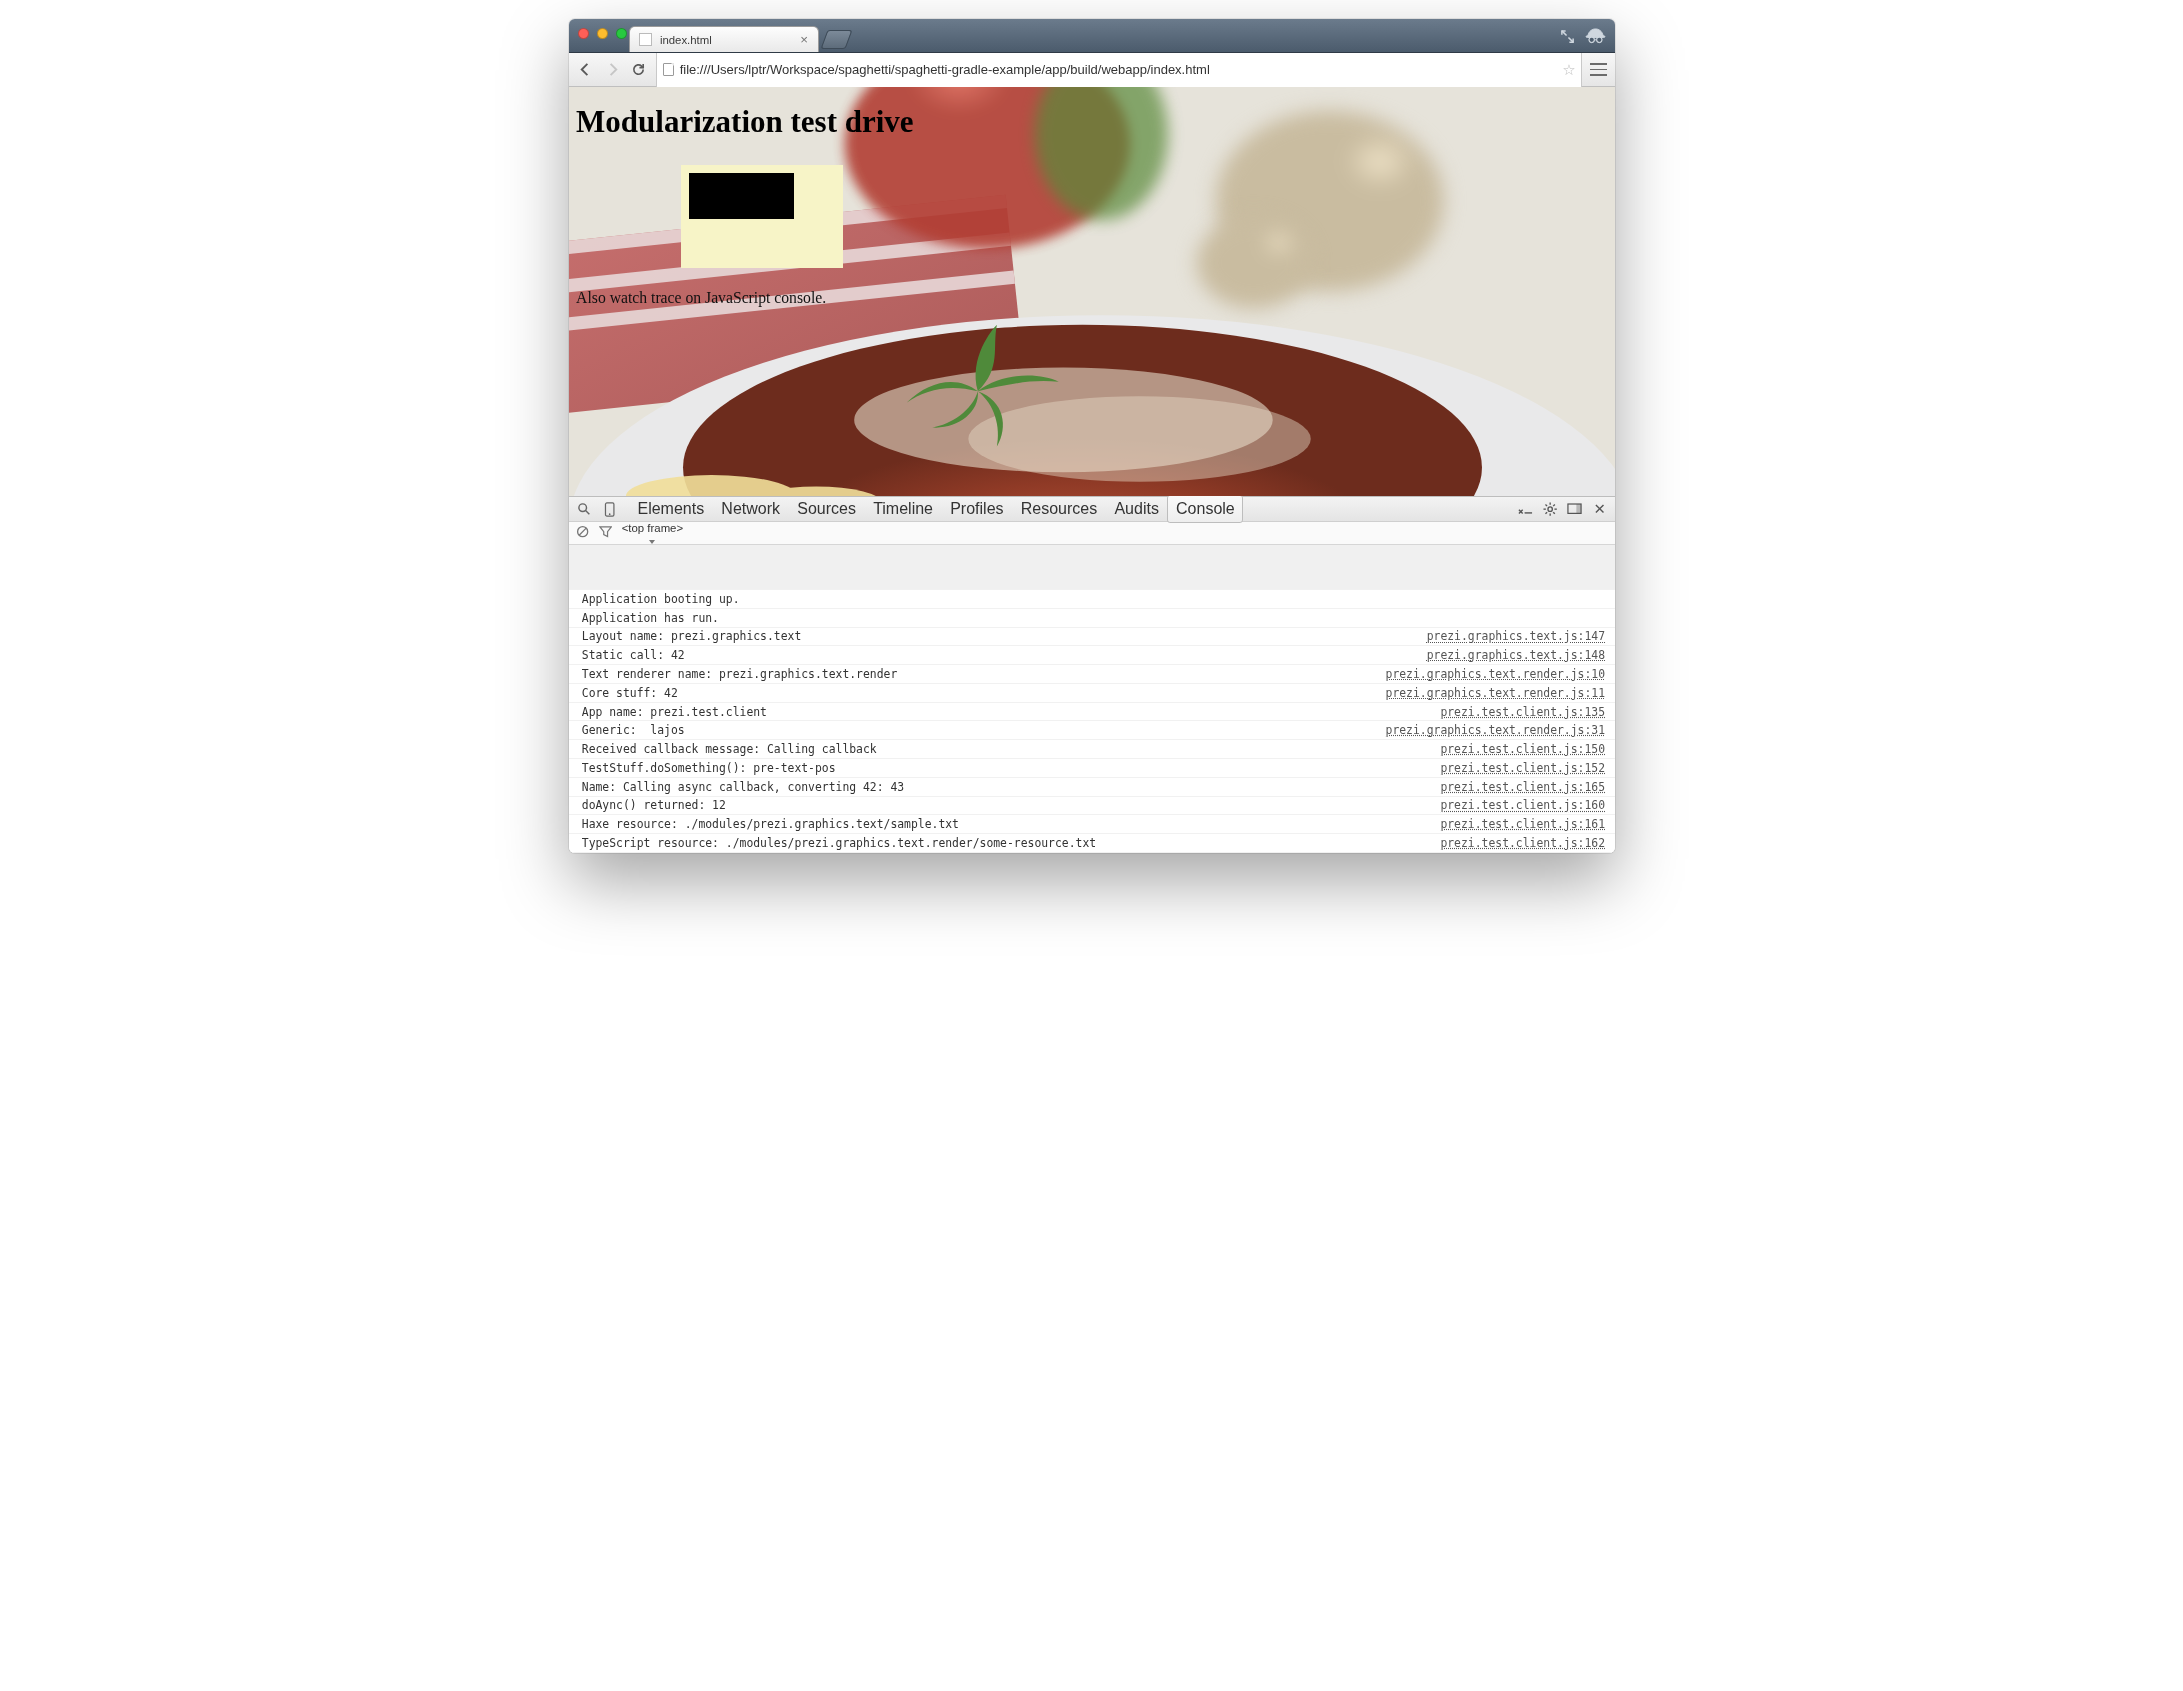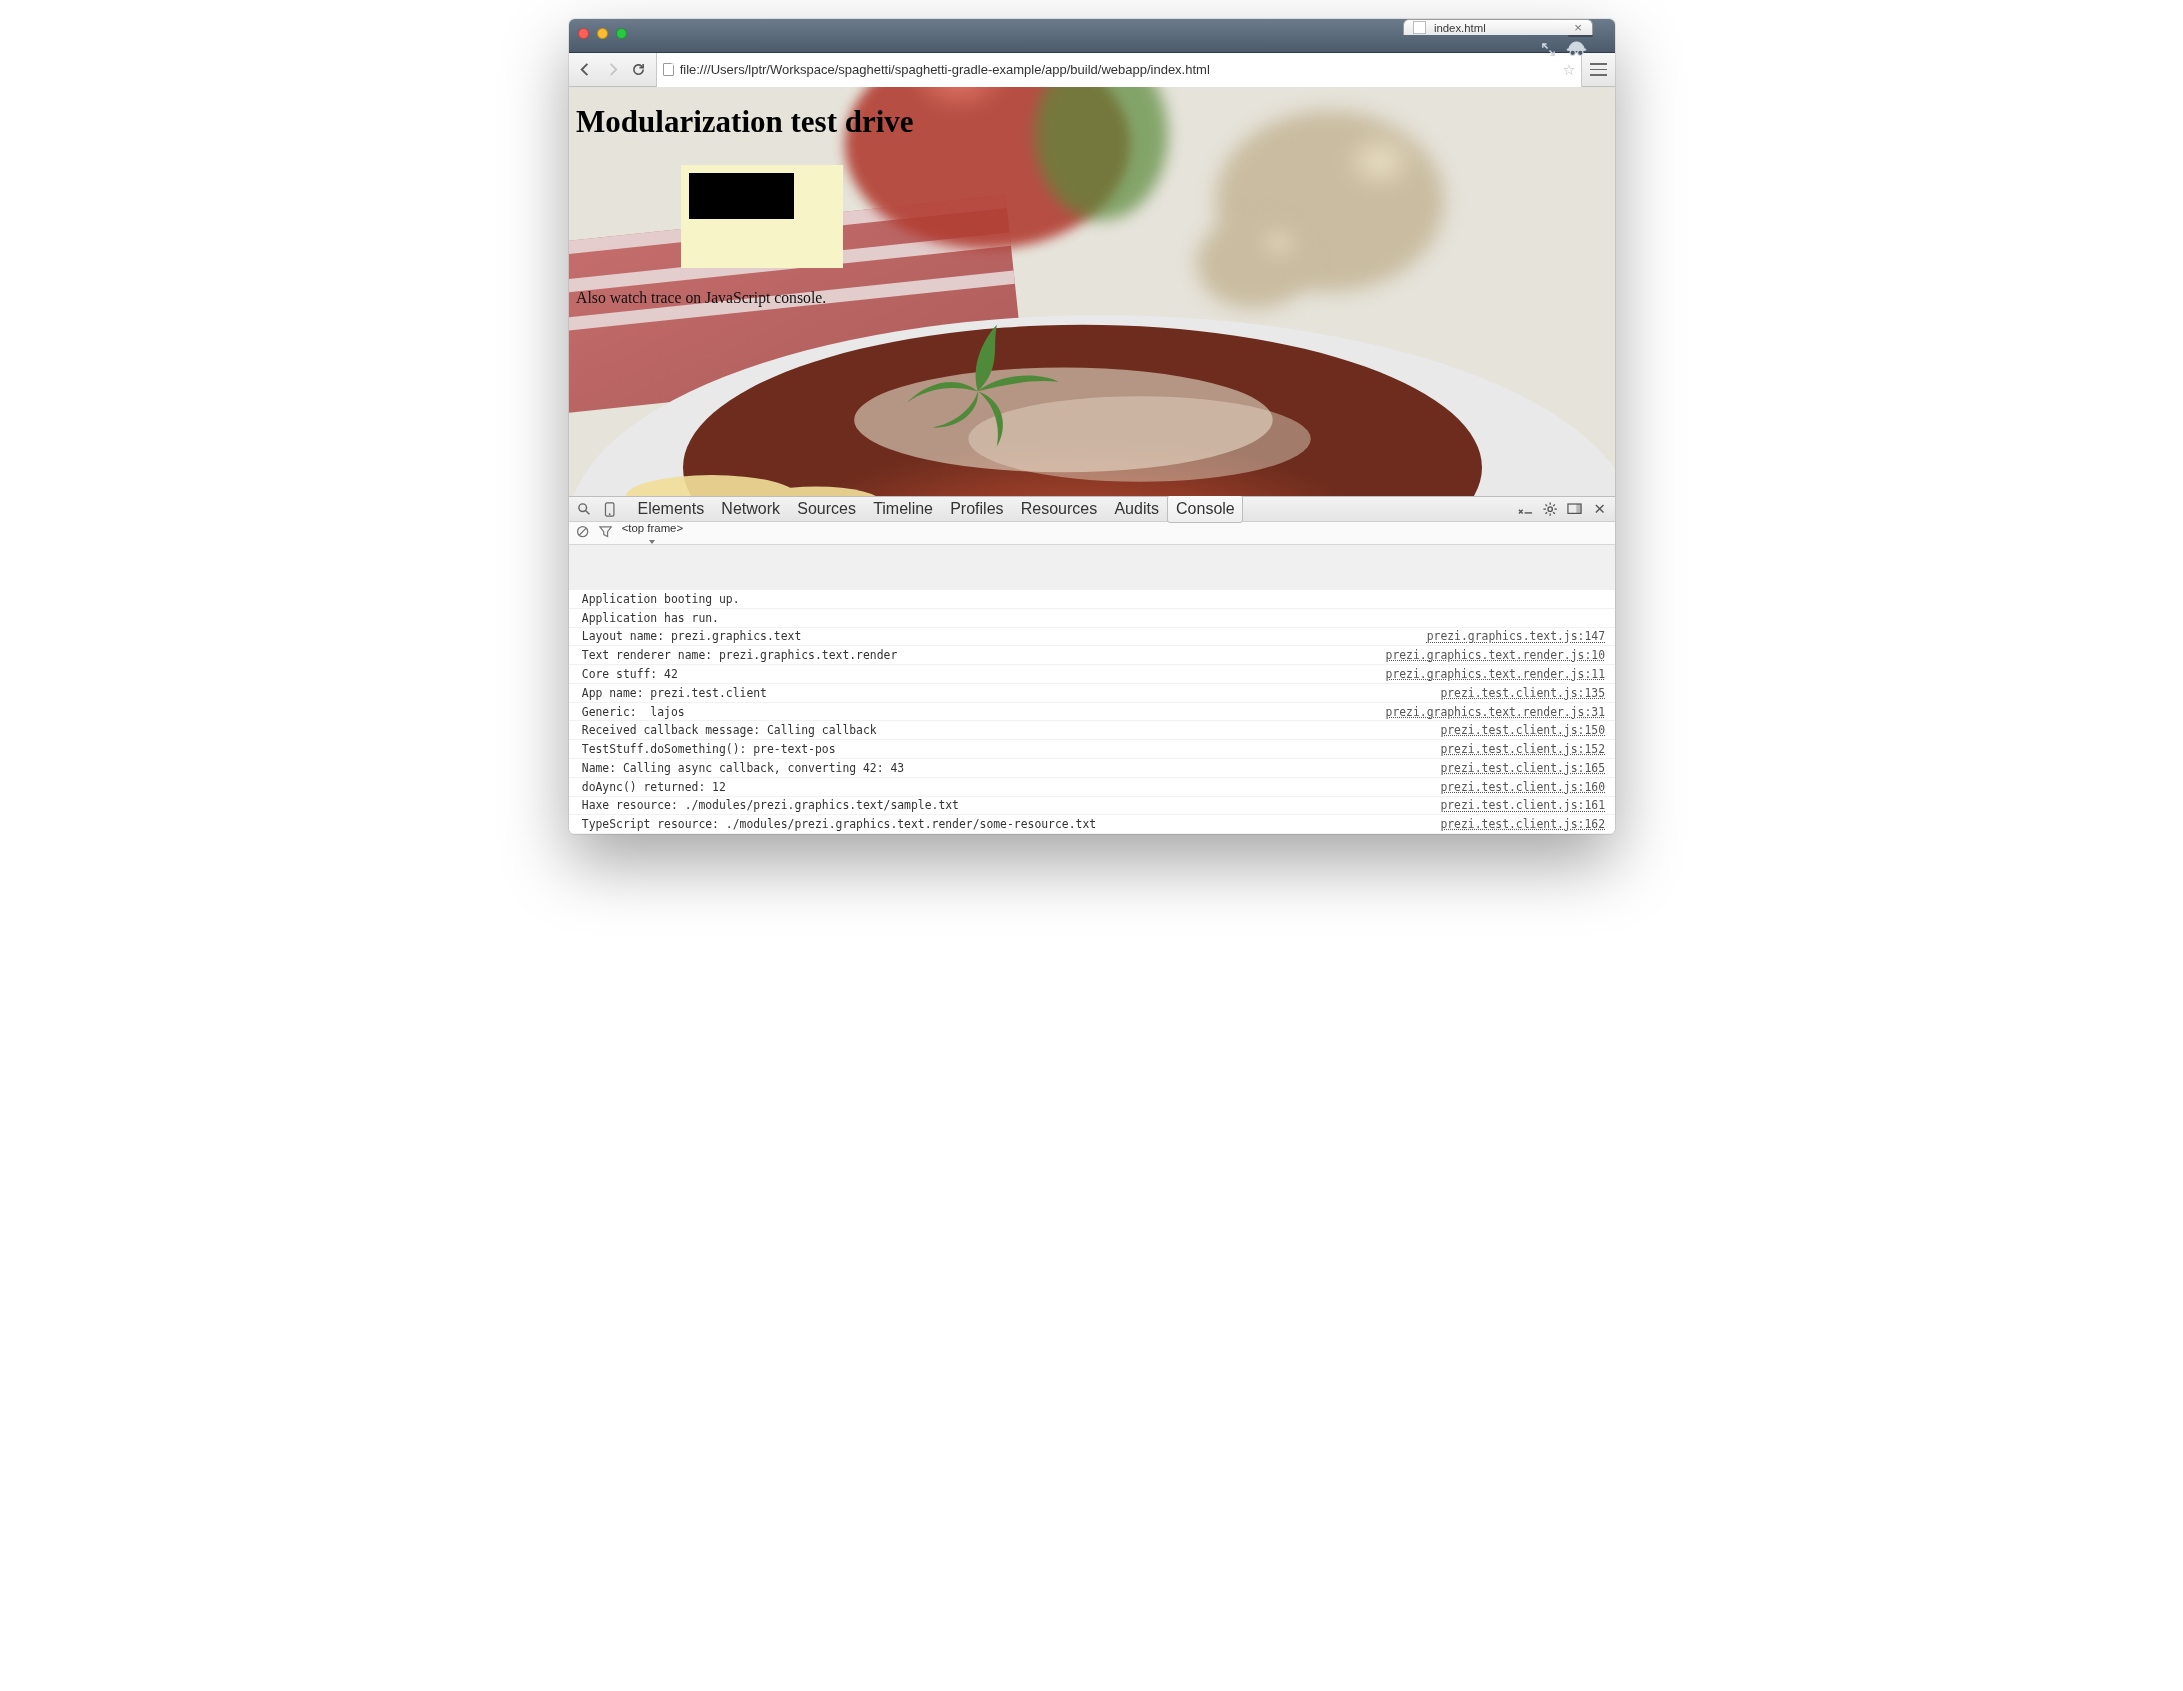--- a/index.html
+++ b/index.html
@@ -11,22 +11,21 @@
     box-shadow: 0 28.5px 67px rgba(0,0,0,.35), 0 0 0 1px rgba(0,0,0,.08);
     background: #fff;
     overflow: hidden;
   }
   
   .titlebar {
     height: 34px;
     background: linear-gradient(#6b7b8c, #4b5b6c);
     border-bottom: 1px solid #2f3a46;
     display: flex; align-items: flex-end; position: relative;
-    padding: 0 22px;
-    flex-direction: column;
+    padding: 0 3px;
   }
   .traffic { position: absolute; top: 8.6px; left: 9.5px; display: flex; gap: 7.6px; }
   .dot { width: 11.4px; height: 11.4px; border-radius: 50%; border: 1px solid rgba(0,0,0,.25); }
   .dot.red { background: #ff5f57; } .dot.yel { background: #ffbd2e; } .dot.grn { background: #28c940; }
   .tab {
     margin-left: 57px;
     height: 26px;
     background: linear-gradient(#fdfdfd, #e9e9e9);
     border: 1px solid #9a9a9a;
     border-bottom: none;
@@ -317,20 +316,24 @@
           <span class="msg">Application booting up.</span>
         </div>
         <div class="row">
           <span class="msg">Application has run.</span>
         </div>
         <div class="row">
           <span class="msg">Layout name: prezi.graphics.text</span>
           <span class="src">prezi.graphics.text.js:147</span>
         </div>
         <div class="row">
+          <span class="msg">Static call: 42</span>
+          <span class="src">prezi.graphics.text.js:148</span>
+        </div>
+        <div class="row">
           <span class="msg">Text renderer name: prezi.graphics.text.render</span>
           <span class="src">prezi.graphics.text.render.js:10</span>
         </div>
         <div class="row">
           <span class="msg">Core stuff: 42</span>
           <span class="src">prezi.graphics.text.render.js:11</span>
         </div>
         <div class="row">
           <span class="msg">App name: prezi.test.client</span>
           <span class="src">prezi.test.client.js:135</span>

